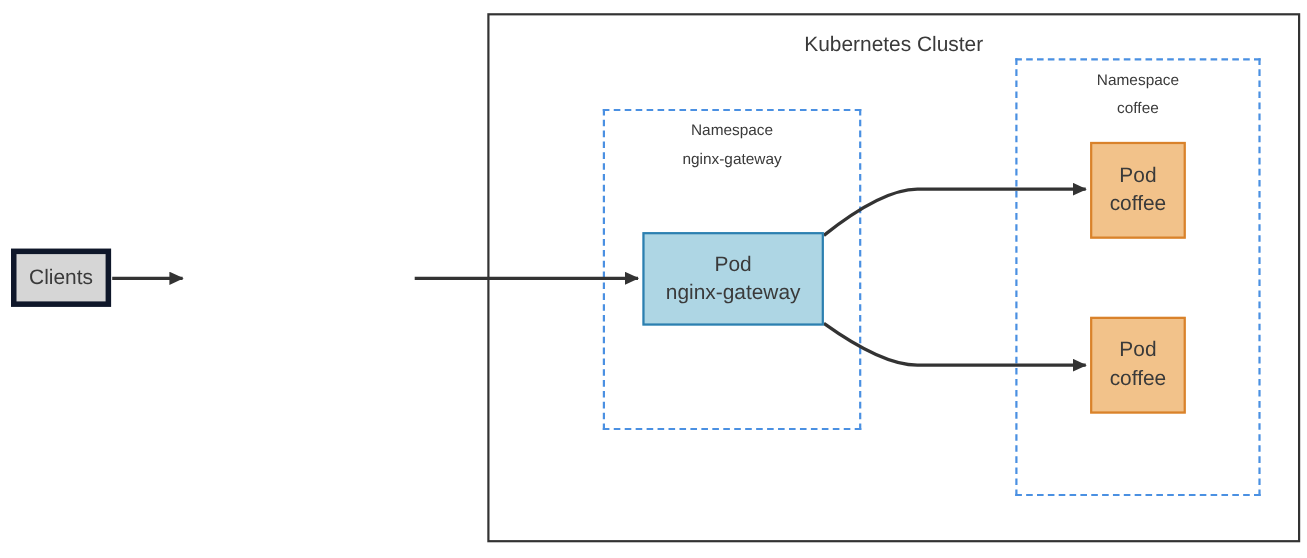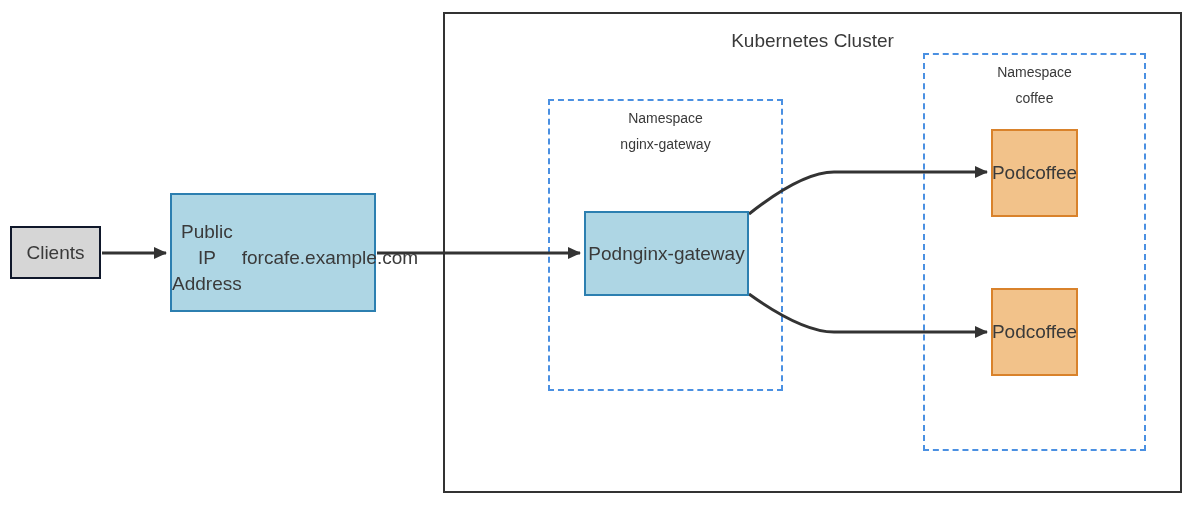--- a/index.html
+++ b/index.html
@@ -1,27 +1,27 @@
 <!DOCTYPE html>
 <html><head>
 <meta charset="utf-8">
 <style>
   html,body { margin:0; padding:0; background:#ffffff; }
   .canvas {
     position:relative; width:1188px; height:507px; background:#ffffff;
     font-family:"Liberation Sans", sans-serif; color:#3a3a3a; overflow:hidden;
   }
   .node {
-    position:absolute; display:flex; flex-direction:row; align-items:center;
+    position:absolute; display:flex; flex-direction:column; align-items:center;
     justify-content:center; text-align:center; font-size:19px; line-height:26px;
     box-sizing:border-box;
   }
   .clients-node {
     left:10px; top:226px; width:91px; height:53px;
-    background:#d6d6d6; border:2px solid #0f172a;
+    background:#d6d6d6; border:5px solid #0f172a;
   }
   .public-ip-node {
     left:170px; top:193px; width:206px; height:119px;
     background:#aed6e4; border:2px solid #2c7fb0;
     justify-content:flex-start; padding-top:10px;
   }
   .cluster-box {
     position:absolute; left:443px; top:12px; width:739px; height:481px;
     border:2px solid #333333; box-sizing:border-box; background:#ffffff;
   }
@@ -82,25 +82,20 @@
     <path d="M102,253 L166,253" stroke="#333333" stroke-width="3" fill="none" marker-end="url(#arrowhead)"></path>
     <path d="M377,253 L580,253" stroke="#333333" stroke-width="3" fill="none" marker-end="url(#arrowhead)"></path>
     <path d="M749,214 Q802,172 834,172 L987,172" stroke="#333333" stroke-width="3" fill="none" marker-end="url(#arrowhead)"></path>
     <path d="M749,294 Q802,332 834,332 L987,332" stroke="#333333" stroke-width="3" fill="none" marker-end="url(#arrowhead)"></path>
   </svg>
 
   <div class="node clients-node">
     <span>Clients</span>
   </div>
 
-  <div class="node public-ip-node">
-    <span>Public IP Address</span>
-    <span>for</span>
-    <span>cafe.example.com</span>
-  </div>
 
   <div class="node pod-gateway-node">
     <span>Pod</span>
     <span>nginx-gateway</span>
   </div>
 
   <div class="node pod-coffee-node pod-coffee-1">
     <span>Pod</span>
     <span>coffee</span>
   </div>

